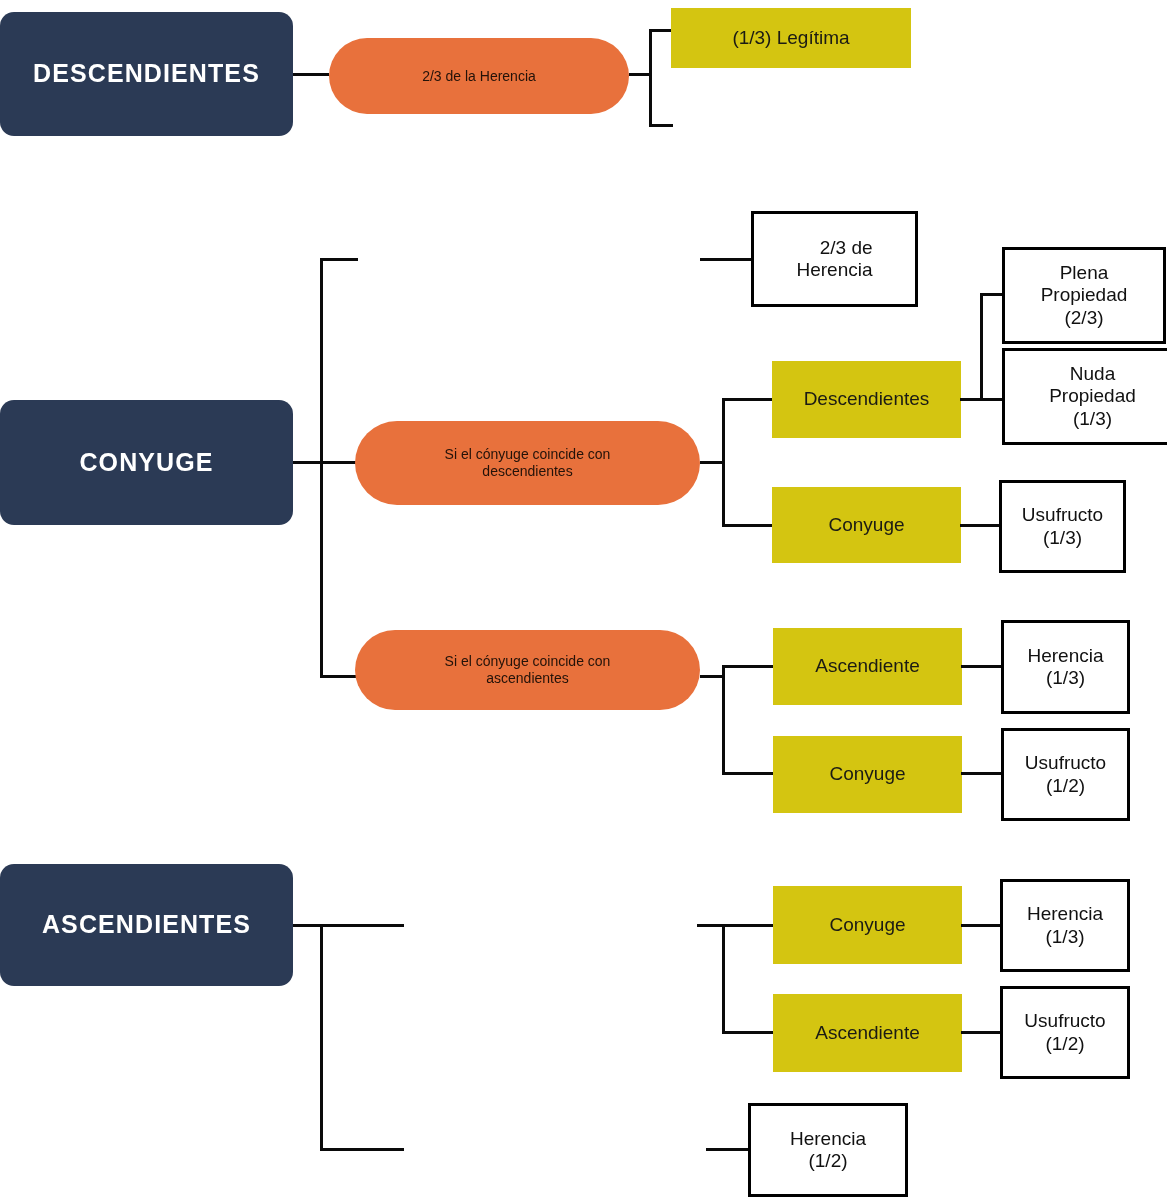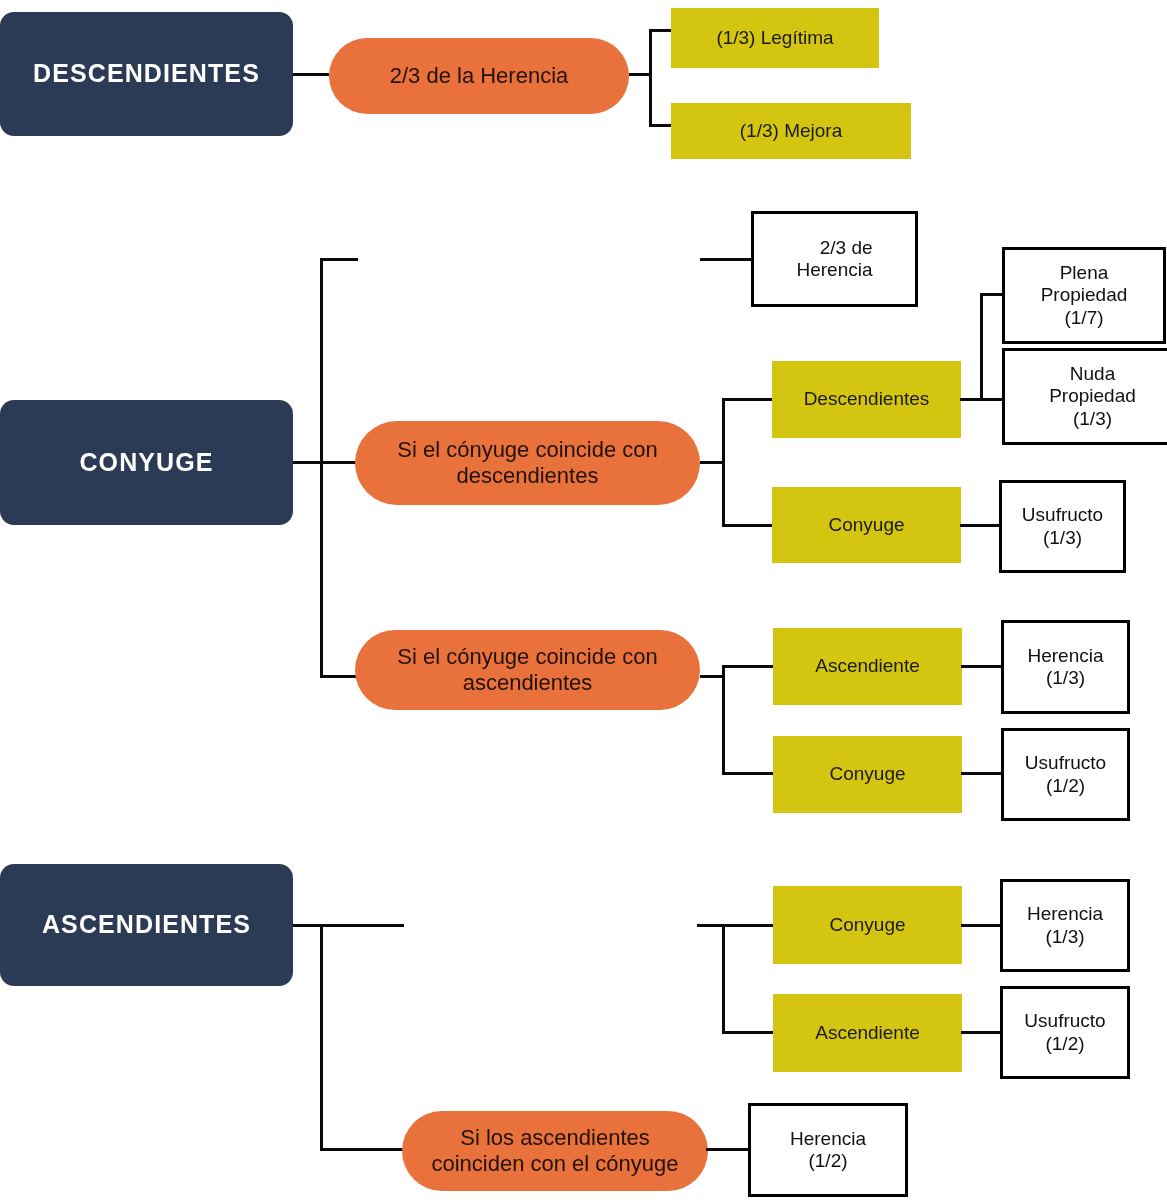--- a/index.html
+++ b/index.html
@@ -34,21 +34,21 @@
     color: #FFFFFF;
     border-radius: 14px;
     font-weight: bold;
     letter-spacing: 1.1px;
     font-size: 25px;
   }
   .node-cond {
     background: #E8713C;
     color: #231209;
     border-radius: 999px;
-    font-size: 22px;
+    font-size: 14px;
     padding: 8px 18px;
   }
   .node-yellow {
     background: #D4C511;
     color: #1b1b14;
     font-size: 19px;
   }
   .node-white {
     background: #FFFFFF;
     color: #111111;
@@ -72,23 +72,22 @@
 
   <div class="ln ln-h" style="left:293px; top:73px; width:36px;"></div>
 
   <div class="node node-cond" style="left:329px; top:38px; width:300px; height:76px;">2/3 de la Herencia</div>
 
   <div class="ln ln-h" style="left:629px; top:73px; width:22px;"></div>
   <div class="ln ln-v" style="left:649px; top:29px; height:98px;"></div>
   <div class="ln ln-h" style="left:649px; top:29px; width:24px;"></div>
   <div class="ln ln-h" style="left:649px; top:124px; width:24px;"></div>
 
-  <div class="node node-yellow" style="left:671px; top:8px; width:208px; height:60px;">(1/3) Legítima</div>
+  <div class="node node-yellow" style="left:671px; top:8px; width:240px; height:60px;">(1/3) Legítima</div>
 
-  <div class="node node-yellow" style="left:671px; top:103px; width:240px; height:56px;">(1/3) Mejora</div>
 
   <div class="node node-root" style="left:0px; top:400px; width:293px; height:125px;">CONYUGE</div>
 
   <div class="ln ln-h" style="left:293px; top:461px; width:30px;"></div>
   <div class="ln ln-v" style="left:320px; top:258px; height:420px;"></div>
   <div class="ln ln-h" style="left:320px; top:258px; width:38px;"></div>
   <div class="ln ln-h" style="left:320px; top:461px; width:38px;"></div>
   <div class="ln ln-h" style="left:320px; top:675px; width:38px;"></div>
 
 
@@ -107,21 +106,21 @@
 
   <div class="node node-yellow" style="left:772px; top:361px; width:189px; height:77px;">Descendientes</div>
 
   <div class="ln ln-h" style="left:960px; top:398px; width:22px;"></div>
   <div class="ln ln-v" style="left:980px; top:293px; height:108px;"></div>
   <div class="ln ln-h" style="left:980px; top:293px; width:24px;"></div>
   <div class="ln ln-h" style="left:980px; top:398px; width:24px;"></div>
 
   <div class="node node-white" style="left:1002px; top:247px; width:164px; height:97px;">Plena
 Propiedad
-(1/7)</div>
+(2/3)</div>
 
   <div class="node node-white" style="left:1002px; top:348px; width:181px; height:97px;">Nuda
 Propiedad
 (1/3)</div>
 
   <div class="node node-yellow" style="left:772px; top:487px; width:189px; height:76px;">Conyuge</div>
 
   <div class="ln ln-h" style="left:960px; top:524px; width:42px;"></div>
 
   <div class="node node-white" style="left:999px; top:480px; width:127px; height:93px;">Usufructo
@@ -169,21 +168,19 @@
   <div class="node node-white" style="left:1000px; top:879px; width:130px; height:93px;">Herencia
 (1/3)</div>
 
   <div class="node node-yellow" style="left:773px; top:994px; width:189px; height:78px;">Ascendiente</div>
 
   <div class="ln ln-h" style="left:961px; top:1031px; width:42px;"></div>
 
   <div class="node node-white" style="left:1000px; top:986px; width:130px; height:93px;">Usufructo
 (1/2)</div>
 
-  <div class="node node-cond" style="left:402px; top:1111px; width:306px; height:80px;">Si los ascendientes
-coinciden con el cónyuge</div>
 
   <div class="ln ln-h" style="left:706px; top:1148px; width:44px;"></div>
 
   <div class="node node-white" style="left:748px; top:1103px; width:160px; height:94px;">Herencia
 (1/2)</div>
 
 </div>
 
 </body></html>

